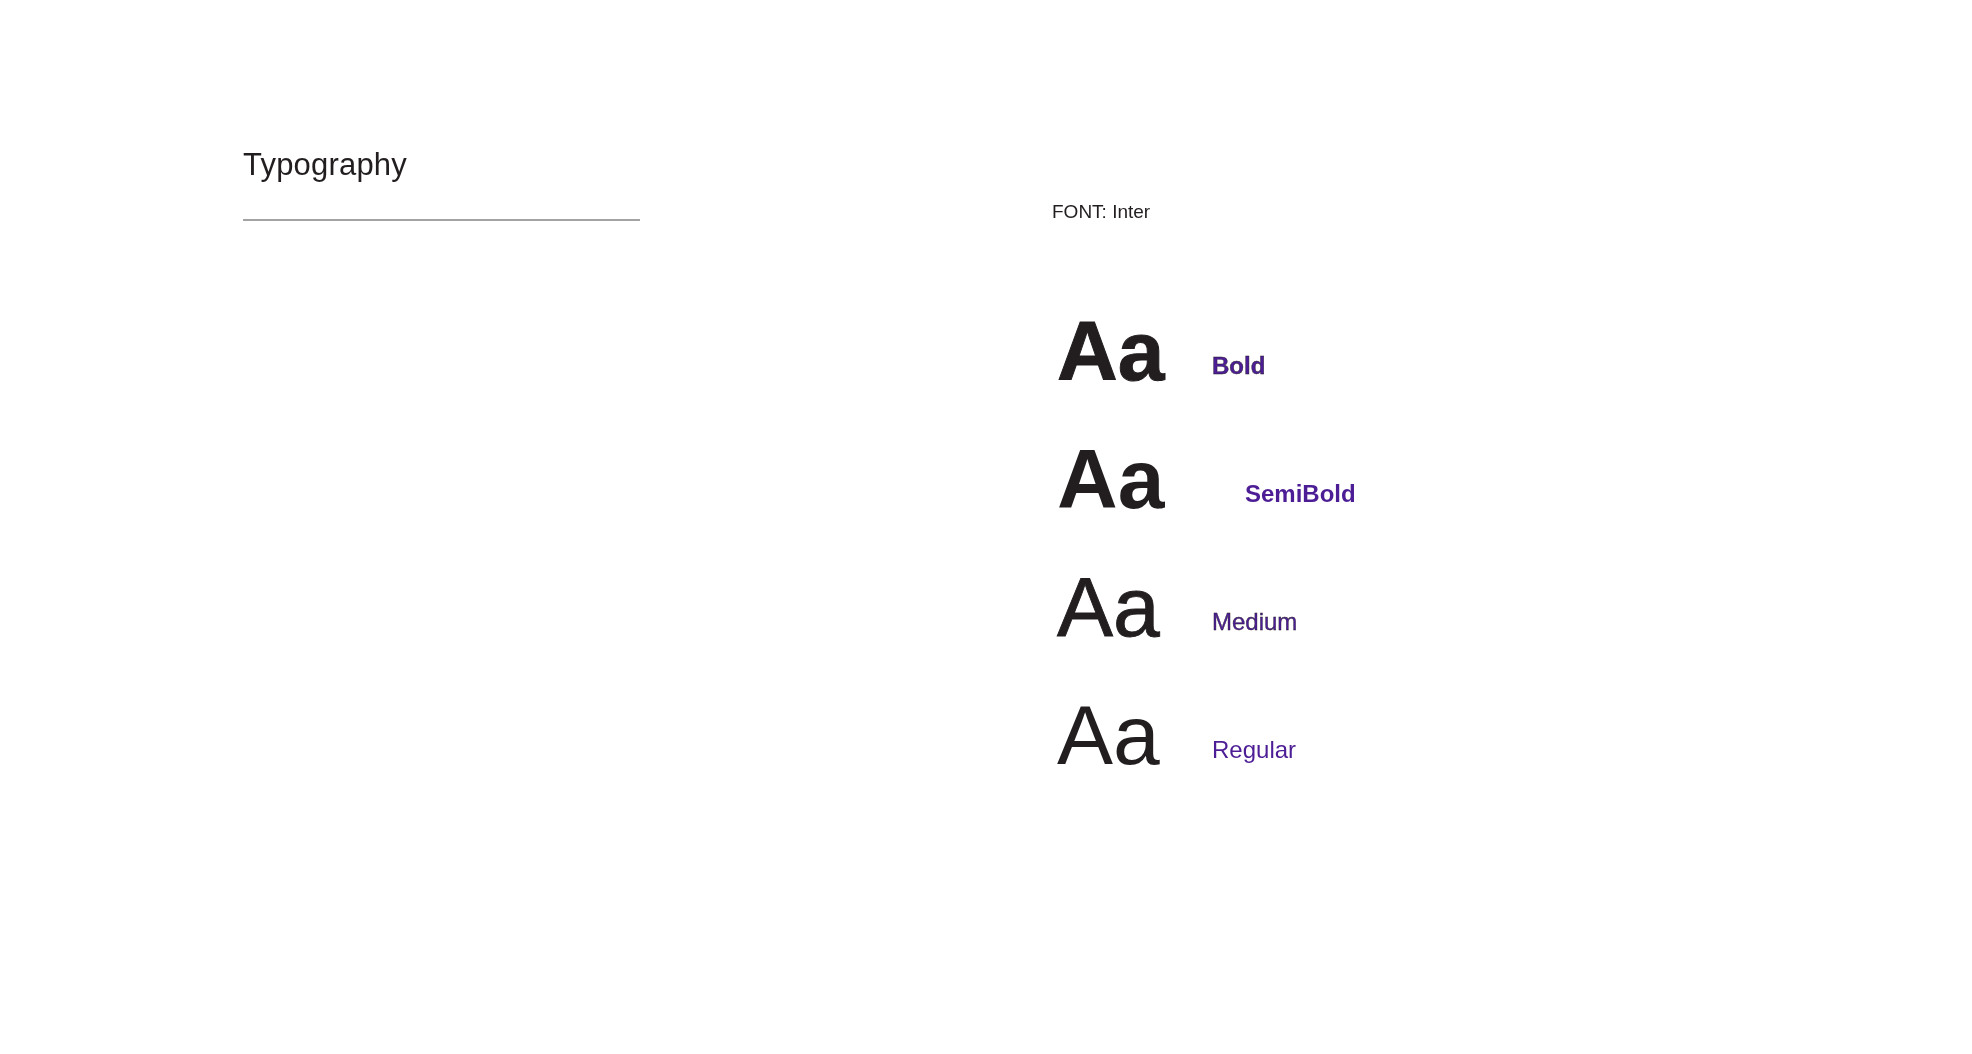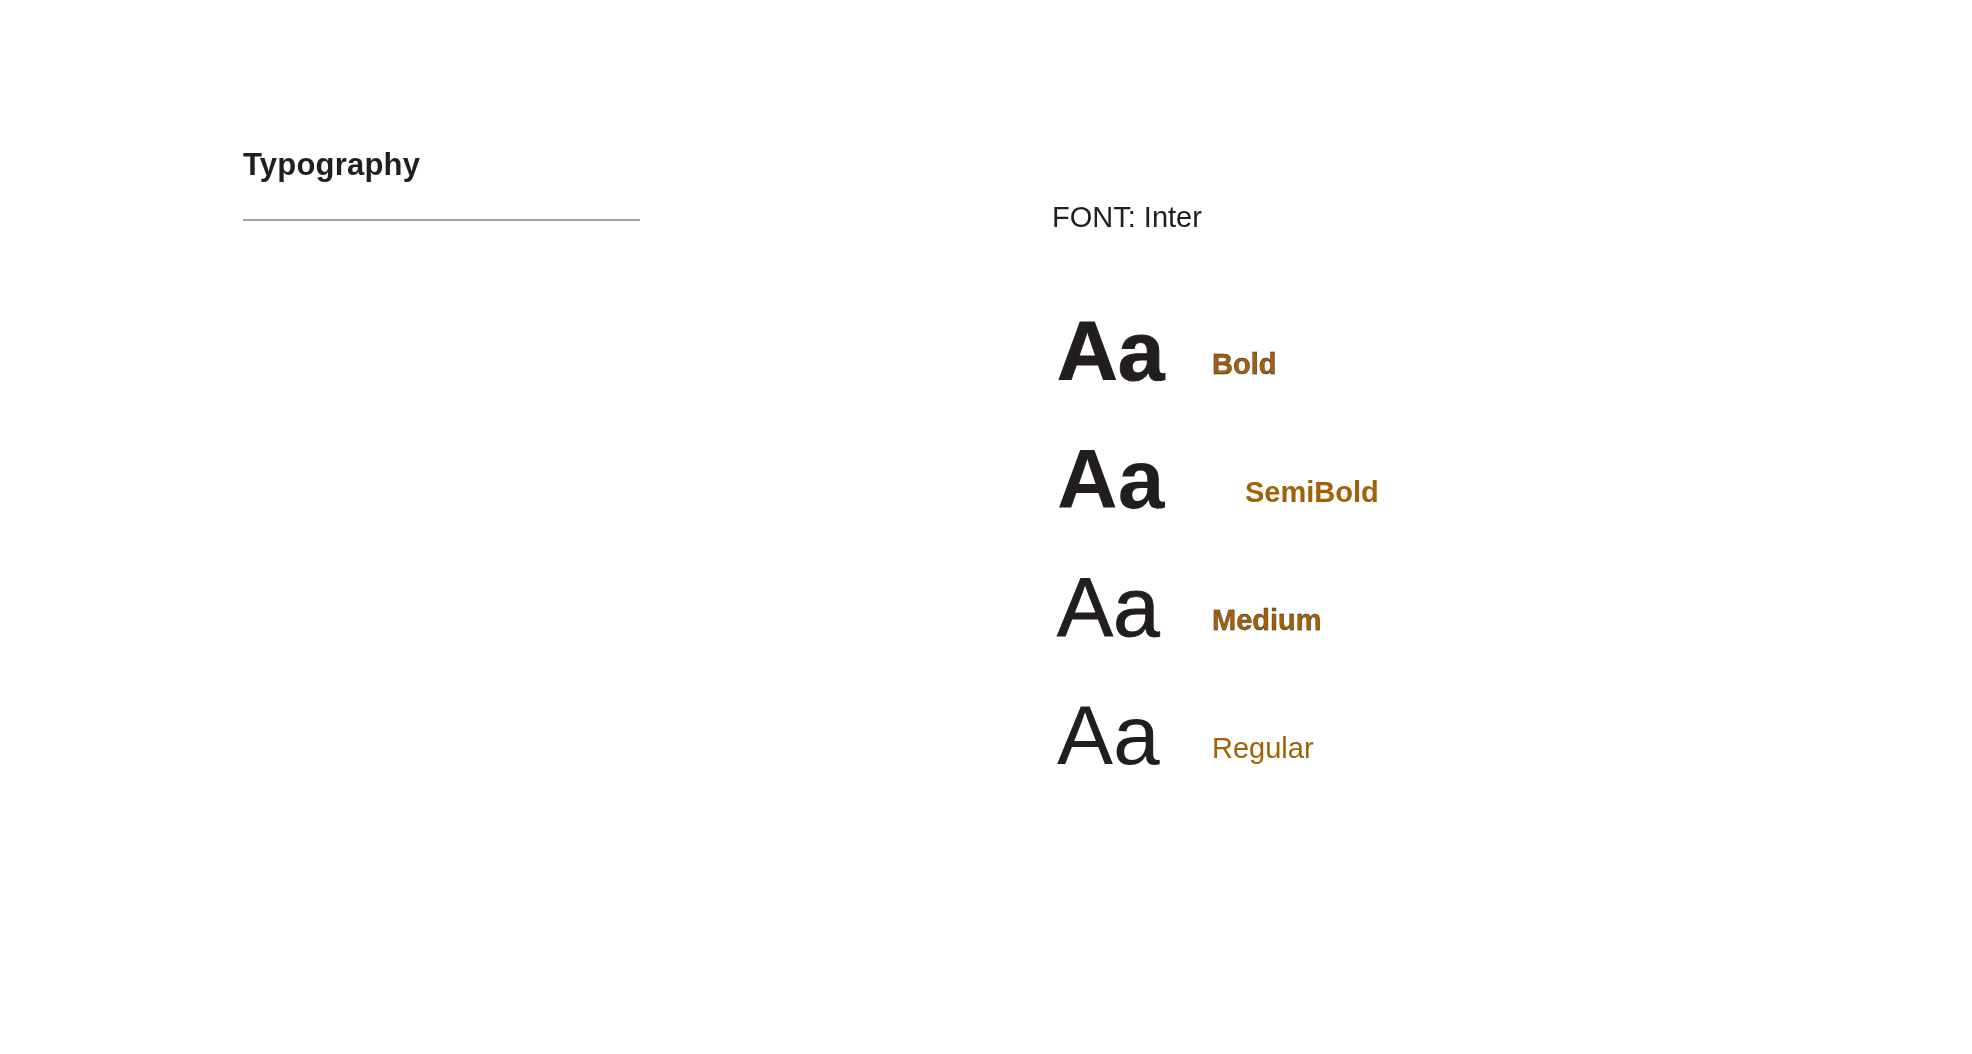--- a/index.html
+++ b/index.html
@@ -12,39 +12,39 @@
     color: #221e1f;
     position: relative;
     overflow: hidden;
   }
 
   .page-title {
     position: absolute;
     left: 243px;
     top: 147px;
     font-size: 31px;
-    font-weight: 700;
+    font-weight: 400;
     letter-spacing: 0.2px;
     color: #221e1f;
   }
 
   .title-divider {
     position: absolute;
     left: 243px;
     top: 219px;
     width: 397px;
     height: 2px;
     background: #a3a3a3;
   }
 
   .font-label {
     position: absolute;
     left: 1052px;
     top: 201px;
-    font-size: 29px;
+    font-size: 19px;
     font-weight: 400;
     color: #221e1f;
   }
 
   .specimen-rows {
     position: absolute;
     left: 1057px;
     top: 309px;
   }
 
@@ -57,37 +57,37 @@
 
   .specimen {
     font-size: 84px;
     line-height: 1;
     width: 155px;
     flex-shrink: 0;
     color: #221e1f;
   }
 
   .weight-label {
-    font-size: 29px;
+    font-size: 24px;
     line-height: 1;
     position: relative;
     top: -6px;
-    color: #a16207;
+    color: #4c1d95;
     white-space: nowrap;
   }
 
   
   .w-bold     .specimen { font-weight: 700; -webkit-text-stroke: 1px #221e1f; }
   .w-semibold .specimen { font-weight: 700; }
   .w-medium   .specimen { font-weight: 400; -webkit-text-stroke: 0.9px #221e1f; }
   .w-regular  .specimen { font-weight: 400; }
 
   .w-bold     .weight-label { font-weight: 700; -webkit-text-stroke: 0.4px #221e1f; }
   .w-semibold .weight-label { font-weight: 700; margin-left: 33px; }
-  .w-medium   .weight-label { font-weight: 700; -webkit-text-stroke: 0.35px #221e1f; }
+  .w-medium   .weight-label { font-weight: 400; -webkit-text-stroke: 0.35px #221e1f; }
   .w-regular  .weight-label { font-weight: 400; }
 </style>
 </head>
 <body>
 
 <h1 class="page-title">Typography</h1>
 
 <div class="title-divider"></div>
 
 <div class="font-label">FONT: Inter</div>

